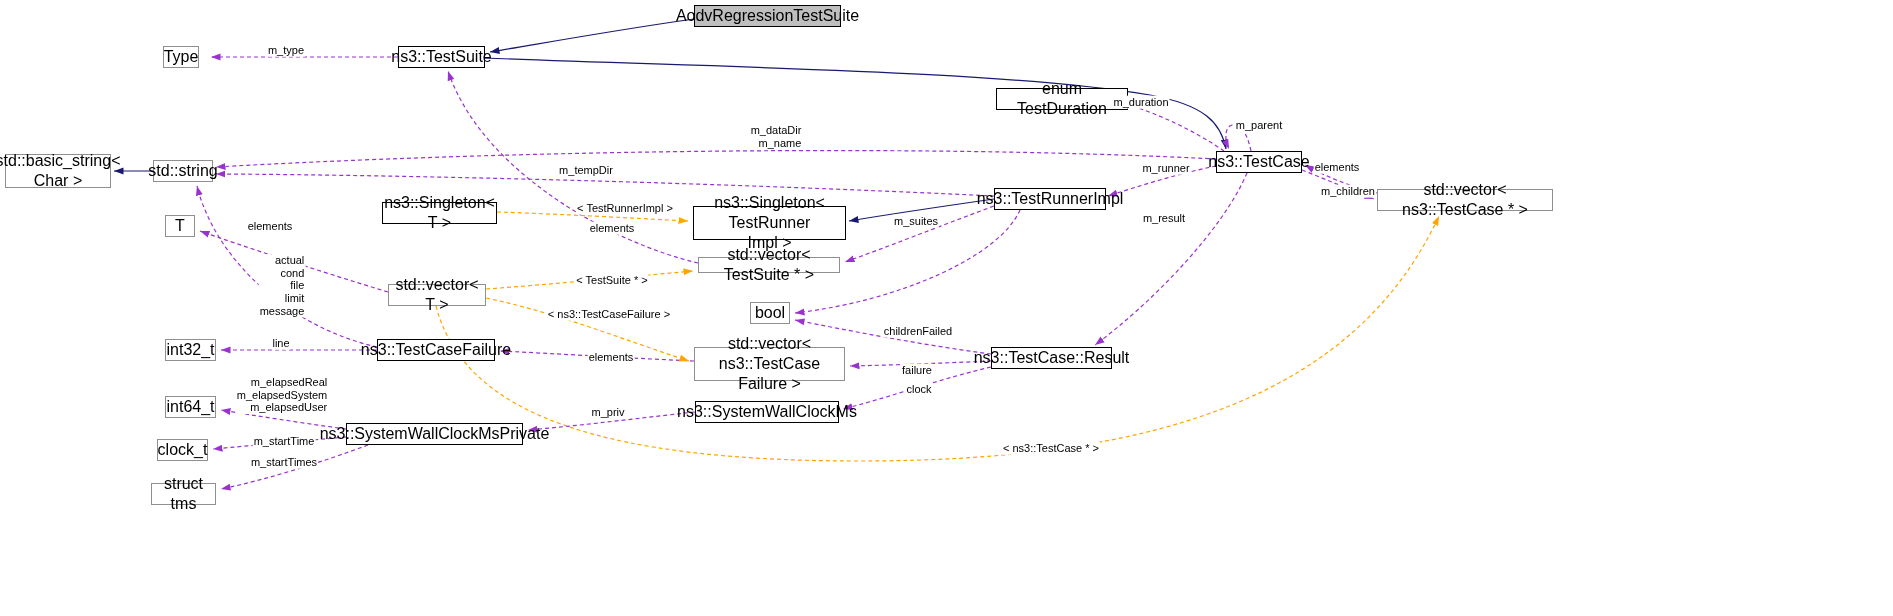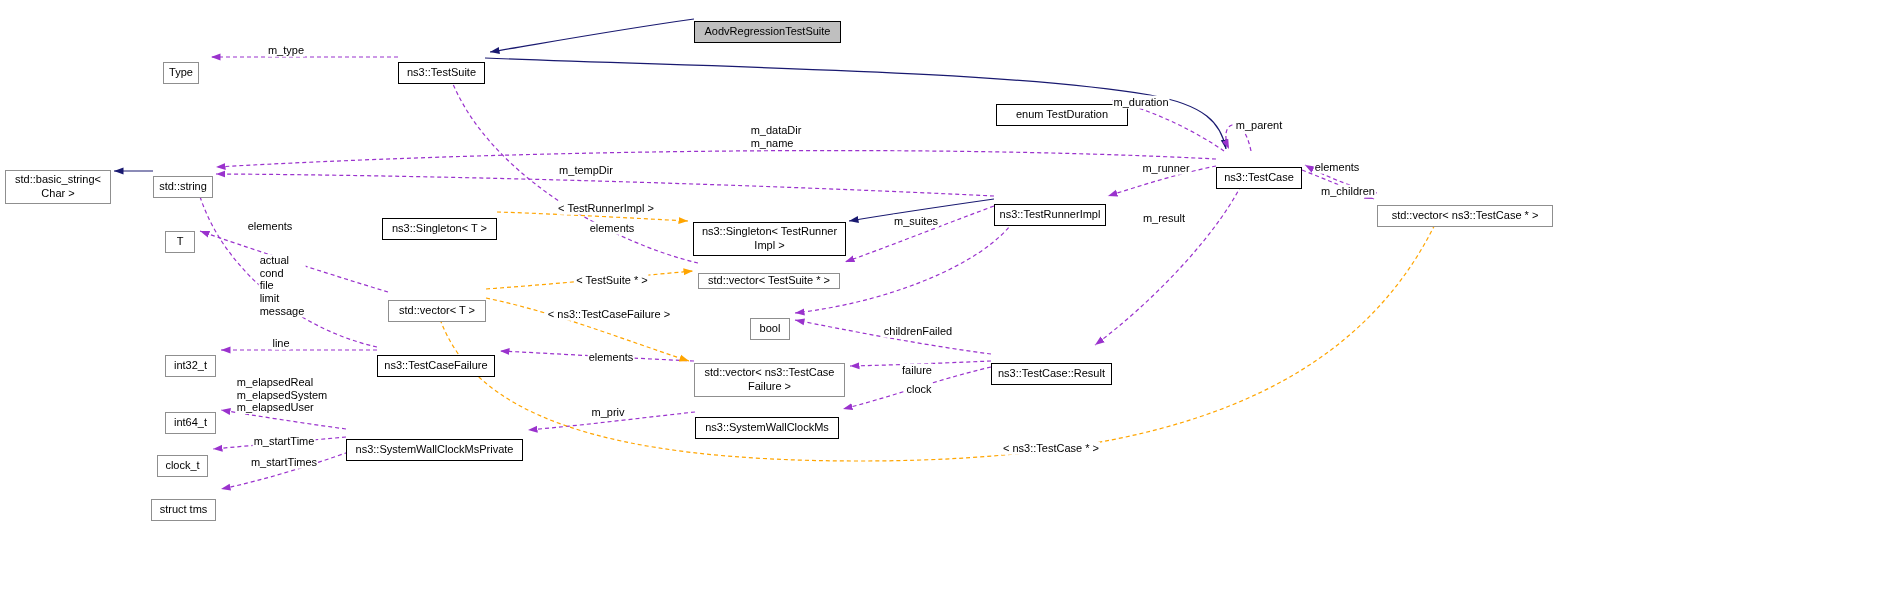--- a/index.html
+++ b/index.html
@@ -6,28 +6,28 @@
   html,body { background:#ffffff; }
   body { font-family:"Liberation Sans", sans-serif; }
   .canvas { position:relative; width:1893px; height:616px; background:#ffffff; overflow:hidden; }
   .edges { position:absolute; left:0; top:0; }
   .edge-use { stroke:#9a32cd; stroke-width:1.2; fill:none; stroke-dasharray:4,3; }
   .edge-inh { stroke:#191970; stroke-width:1.2; fill:none; }
   .edge-tpl { stroke:#ffa500; stroke-width:1.2; fill:none; stroke-dasharray:4,3; }
   .node {
     position:absolute; display:flex; align-items:center; justify-content:center;
     text-align:center; background:#ffffff; border:1px solid #000000;
-    font-size:11px; line-height:1.25; color:#000000; white-space:pre-line; padding:0 2px;margin-top:16px;
+    font-size:16px; line-height:1.25; color:#000000; white-space:pre-line; padding:0 2px;
   }
   .node.undoc { border-color:#8f8f8f; }
   .node.current { background:#bfbfbf; border-color:#000000; }
   .elabel {
     position:absolute; transform:translate(-50%,-50%);
     font-size:11px; line-height:1.15; color:#000000; background:#ffffff;
-    text-align:left; white-space:pre; padding:0 1px;
+    text-align:right; white-space:pre; padding:0 1px;
   }
 </style>
 </head>
 <body>
 
 <div class="canvas">
 
   <svg class="edges" width="1893" height="616">
     <defs>
       <marker id="arrow-inh" markerWidth="11" markerHeight="9" refX="9.5" refY="4" orient="auto" markerUnits="userSpaceOnUse">
@@ -106,21 +106,21 @@
 
   <span class="elabel" style="left:286px;top:50px">m_type</span>
   <span class="elabel" style="left:1141px;top:102px">m_duration</span>
   <span class="elabel" style="left:1259px;top:125px">m_parent</span>
   <span class="elabel" style="left:776px;top:137px">m_dataDir
 m_name</span>
   <span class="elabel" style="left:586px;top:170px">m_tempDir</span>
   <span class="elabel" style="left:1166px;top:168px">m_runner</span>
   <span class="elabel" style="left:1337px;top:167px">elements</span>
   <span class="elabel" style="left:1348px;top:191px">m_children</span>
-  <span class="elabel" style="left:606px;top:208px">&lt; TestRunnerImpl &gt;</span>
+  <span class="elabel" style="left:625px;top:208px">&lt; TestRunnerImpl &gt;</span>
   <span class="elabel" style="left:612px;top:228px">elements</span>
   <span class="elabel" style="left:916px;top:221px">m_suites</span>
   <span class="elabel" style="left:270px;top:226px">elements</span>
   <span class="elabel" style="left:282px;top:286px">actual
 cond
 file
 limit
 message</span>
   <span class="elabel" style="left:612px;top:280px">&lt; TestSuite * &gt;</span>
   <span class="elabel" style="left:609px;top:314px">&lt; ns3::TestCaseFailure &gt;</span>

